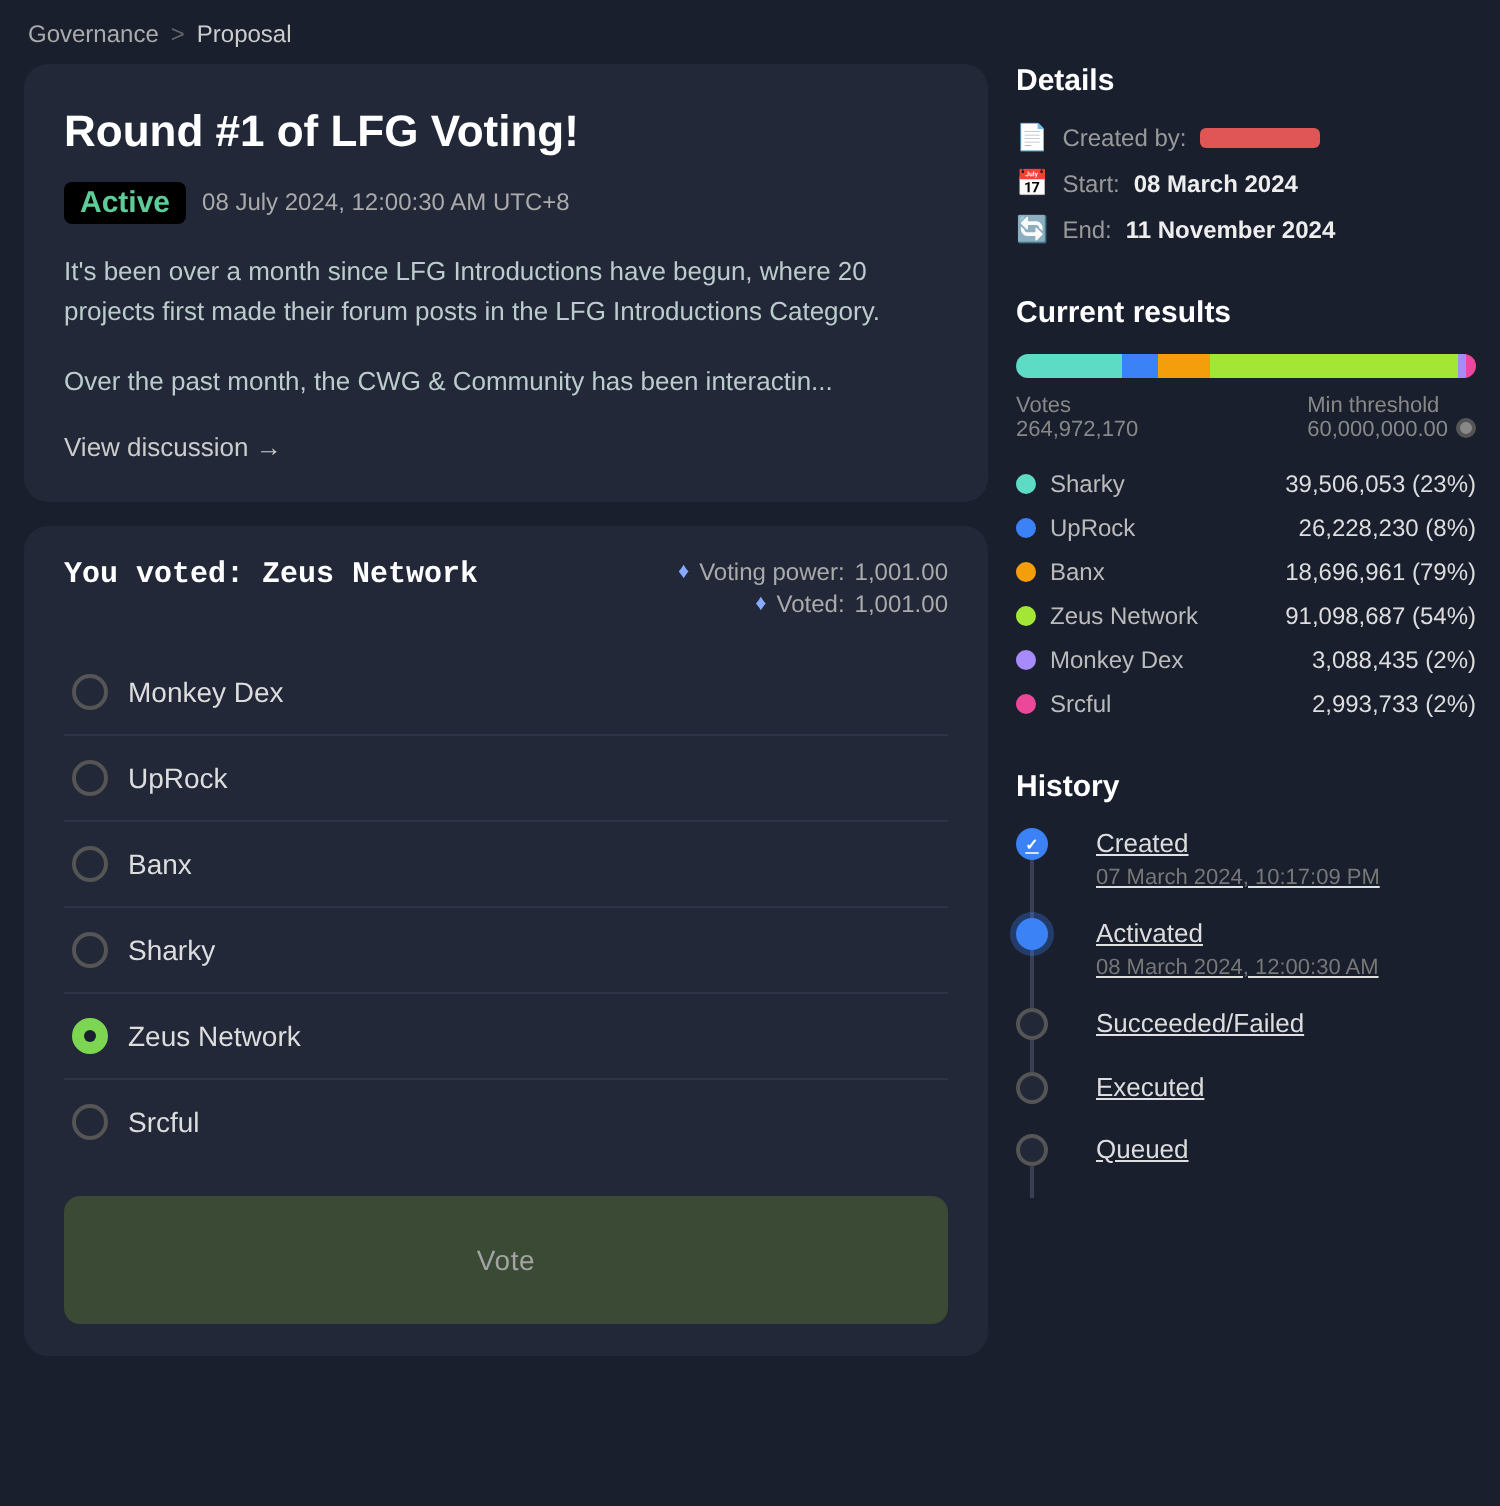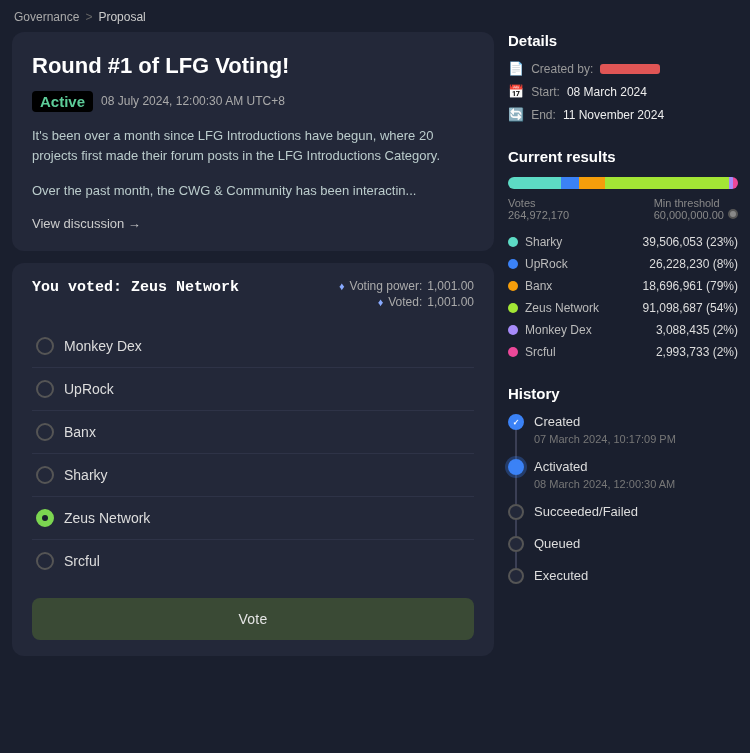--- a/index.html
+++ b/index.html
@@ -155,24 +155,24 @@
     }
     .option-label {
       font-size: 14px;
       color: #ddd;
     }
 
     .vote-btn {
       width: 100%;
       margin-top: 16px;
       background: #3a4a35;
-      color: #e5e5e5;
+      color: #a3a3a3;
       border: none;
       border-radius: 8px;
-      padding: 13px;
+      padding: 24px;
       font-size: 14px;
       font-weight: 500;
       cursor: pointer;
       letter-spacing: 0.3px;
     }
 
     
     .right-col {
       width: 230px;
       display: flex;
@@ -194,21 +194,21 @@
     .detail-row {
       display: flex;
       align-items: center;
       gap: 7px;
       margin-bottom: 8px;
       font-size: 12px;
       color: #ccc;
     }
     .detail-icon { color: #888; font-size: 13px; }
     .detail-label { color: #999; }
-    .detail-value { color: #eee; font-weight: 400; }
+    .detail-value { color: #eee; font-weight: 700; }
     .redacted-bar {
       background: #e05555;
       width: 60px;
       height: 10px;
       border-radius: 3px;
       display: inline-block;
     }
 
     
     .results-section {}
@@ -269,22 +269,23 @@
     }
 
     
     .history-section {}
     .history-list {
       display: flex;
       flex-direction: column;
     }
     .history-item {
       display: flex;
-      gap: 10px;
+      gap: 24px;
       position: relative;
+      text-decoration: underline;
     }
     .history-timeline {
       display: flex;
       flex-direction: column;
       align-items: center;
       flex-shrink: 0;
     }
     .history-dot {
       width: 16px;
       height: 16px;
@@ -517,31 +518,31 @@
               <div class="history-dot"></div>
               <div class="history-line"></div>
             </div>
             <div class="history-content">
               <div class="history-label">Succeeded/Failed</div>
             </div>
           </div>
           <div class="history-item">
             <div class="history-timeline">
               <div class="history-dot"></div>
-              <div class="history-line"></div>
             </div>
             <div class="history-content">
-              <div class="history-label">Queued</div>
+              <div class="history-label">Executed</div>
             </div>
           </div>
           <div class="history-item">
             <div class="history-timeline">
               <div class="history-dot"></div>
+              <div class="history-line"></div>
             </div>
             <div class="history-content">
-              <div class="history-label">Executed</div>
+              <div class="history-label">Queued</div>
             </div>
           </div>
         </div>
     </div>
 
   </div>
 </div>
 
 </body></html>

